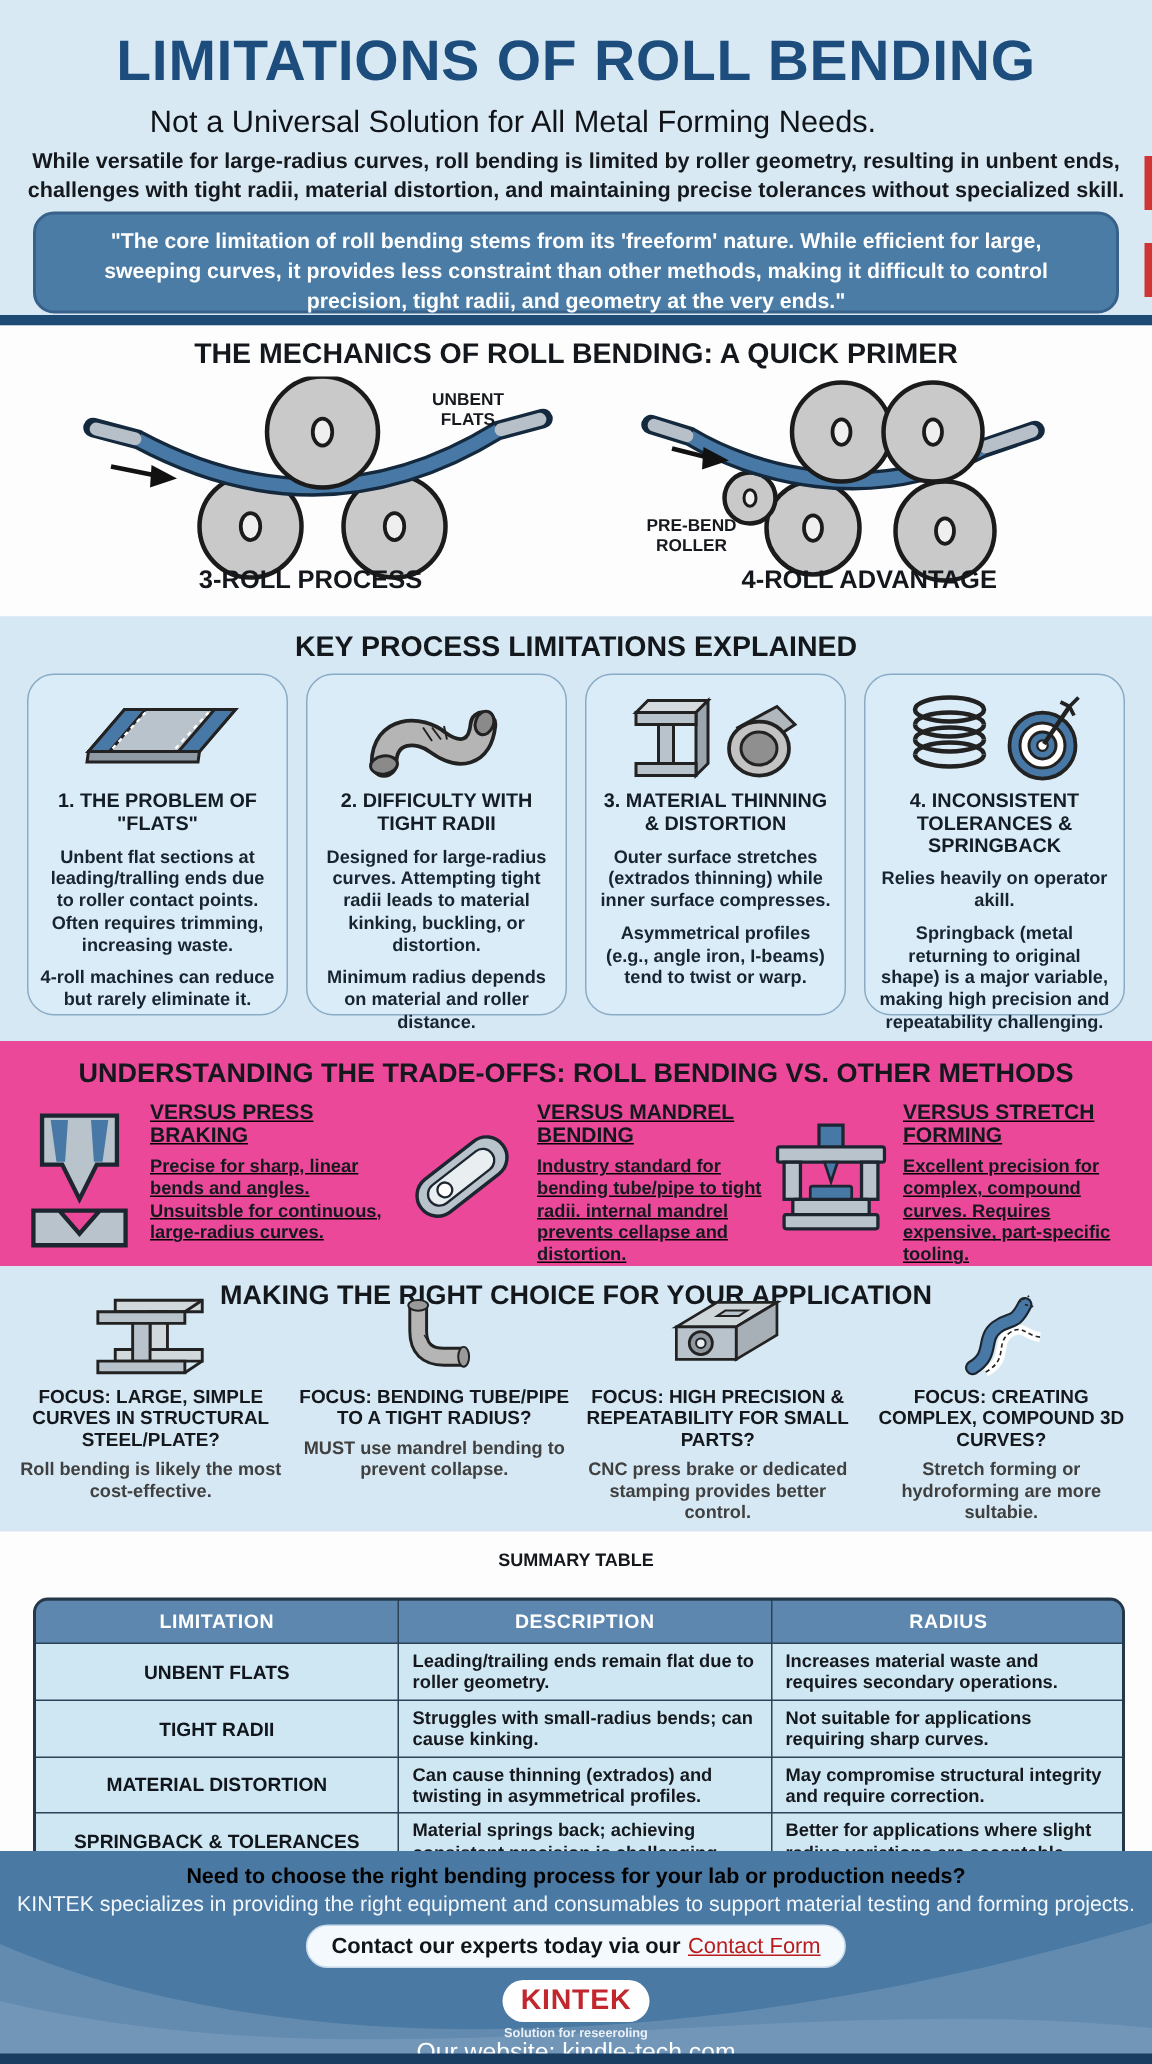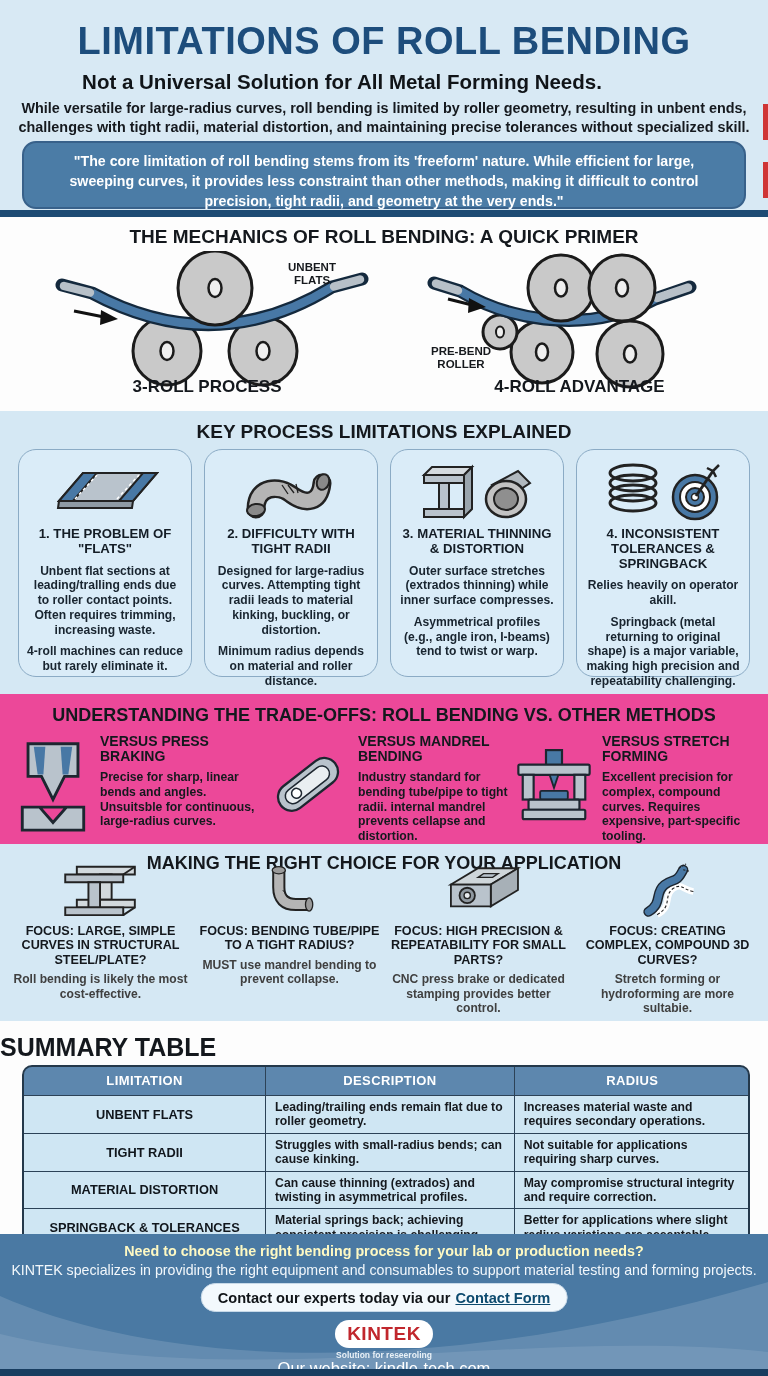--- a/index.html
+++ b/index.html
@@ -8,21 +8,21 @@
     background:#d8e9f4;
     font-family:"Liberation Sans", sans-serif;
     -webkit-font-smoothing:antialiased;
   }
   .sec{position:relative;width:768px;}
   
   .sec-top{height:210px;background:#d8e9f4;}
   .main-title{position:absolute;top:20px;left:0;width:768px;text-align:center;
     font-size:38px;font-weight:800;letter-spacing:.5px;color:#1d4d7c;}
   .subtitle{position:absolute;top:70px;left:0;width:684px;text-align:center;
-    font-size:20.5px;font-weight:700;color:#101418;}
+    font-size:20.5px;font-weight:400;color:#101418;}
   .description{position:absolute;top:99px;left:8px;width:752px;text-align:center;
     font-size:14.4px;font-weight:700;line-height:1.32;color:#15191e;}
   .quote-box{position:absolute;top:141px;left:22px;right:22px;height:46px;
     background:#4b7ca6;border:2px solid #38618a;border-radius:14px;
     color:#ffffff;font-size:14.2px;font-weight:700;line-height:1.4;text-align:center;
     padding:9px 26px;}
   .artifact{position:absolute;right:0;width:5px;background:#cf3535;}
   .artifact.a1{top:104px;height:36px;}
   .artifact.a2{top:162px;height:36px;}
   
@@ -47,58 +47,58 @@
   .card{flex:1;height:228px;background:#daecf8;border:1.5px solid #8babc5;border-radius:18px;
     padding:8px 8px 6px;box-sizing:border-box;text-align:center;}
   .card .icon{height:66px;display:flex;align-items:center;justify-content:center;}
   .card h3{margin:3px 0 0;font-size:13.2px;font-weight:800;line-height:1.12;color:#141d26;}
   .card p{margin:7px 0 0;font-size:12.1px;font-weight:700;line-height:1.22;color:#18242f;}
   
   .sec-trade{height:150px;background:#ec4899;}
   .trade-title{position:absolute;top:11px;left:0;width:768px;text-align:center;
     font-size:18px;font-weight:800;color:#14181d;}
   .trade-row{position:absolute;top:40px;left:14px;width:740px;display:flex;}
-  .trade-item{display:flex;align-items:flex-start;}
+  .trade-item{display:flex;align-items:flex-start;text-decoration:underline;}
   .trade-item .t-icon{flex:0 0 auto;margin-top:4px;}
   .trade-text{margin-left:8px;}
   .trade-text h4{margin:0;font-size:14px;font-weight:800;line-height:1.1;color:#14181d;}
   .trade-text p{margin:5px 0 0;font-size:12.2px;font-weight:700;line-height:1.22;color:#15191e;}
   
   .sec-choice{height:177px;background:#d5e8f4;}
   .choice-title{position:absolute;top:9px;left:0;width:768px;text-align:center;
     font-size:18px;font-weight:800;color:#14181d;}
   .choice-row{position:absolute;top:16px;left:10px;width:748px;display:flex;gap:8px;}
   .choice-item{flex:1;text-align:center;}
   .choice-item .c-icon{height:60px;display:flex;align-items:center;justify-content:center;}
   .choice-item h4{margin:4px 0 0;font-size:12.6px;font-weight:800;line-height:1.15;color:#14181d;}
   .choice-item p{margin:5px 0 0;font-size:12.1px;font-weight:700;line-height:1.2;color:#404040;}
   
   .sec-summary{height:213px;background:#fdfdfd;}
-  .summary-title{position:absolute;top:12px;left:0;width:768px;text-align:left;
-    font-size:25px;font-weight:800;color:#14181d;}
+  .summary-title{position:absolute;top:12px;left:0;width:768px;text-align:center;
+    font-size:12px;font-weight:800;color:#14181d;}
   .table{position:absolute;top:44px;left:22px;width:724px;
     border:2px solid #24384a;border-radius:10px;overflow:hidden;
     display:grid;grid-template-columns:33.3% 34.2% 32.5%;background:#2c4257;gap:1px;}
   .tcell{background:#cfe6f3;padding:4px 9px;display:flex;align-items:center;
     font-size:12.2px;font-weight:700;line-height:1.18;color:#15191e;}
   .tcell.th{background:#5d87ae;color:#ffffff;justify-content:center;
     font-size:13px;font-weight:700;letter-spacing:.4px;min-height:20px;}
   .tcell.rowhead{justify-content:center;text-align:center;font-size:12.8px;color:#10161c;}
   
   .sec-footer{height:142px;background:#4a79a3;}
   .wave{position:absolute;left:0;bottom:0;}
   .f-line1{position:absolute;top:9px;left:0;width:768px;text-align:center;
-    font-size:14.3px;font-weight:700;color:#fef9c3;}
+    font-size:14.3px;font-weight:700;color:#000000;}
   .f-line2{position:absolute;top:28px;left:0;width:768px;text-align:center;
     font-size:14.2px;font-weight:500;color:#f2f7fb;}
   .cta-pill{position:absolute;top:49px;left:50%;transform:translateX(-50%);
     background:#f3f9fd;border:1px solid #c7d9e8;border-radius:15px;height:27px;
     display:flex;align-items:center;padding:0 16px;white-space:nowrap;}
   .cta-pill .pfx{font-size:14.6px;font-weight:700;color:#101418;}
-  .cta-pill a{font-size:14.6px;font-weight:700;color:#0c4a6e;text-decoration:underline;margin-left:5px;}
+  .cta-pill a{font-size:14.6px;font-weight:400;color:#b91c1c;text-decoration:underline;margin-left:5px;}
   .logo-pill{position:absolute;top:86px;left:50%;transform:translateX(-50%);
     width:98px;height:28px;background:#ffffff;border-radius:15px;
     display:flex;align-items:center;justify-content:center;}
   .logo-pill span{font-size:19px;font-weight:800;letter-spacing:.5px;color:#c1272d;}
   .f-tagline{position:absolute;top:116px;left:0;width:768px;text-align:center;
     font-size:8.5px;font-weight:600;color:#e9f1f7;}
   .f-site{position:absolute;top:125px;left:0;width:768px;text-align:center;
     font-size:16.5px;font-weight:400;color:#ffffff;}
   .bottom-bar{position:absolute;bottom:0;left:0;width:768px;height:7px;background:#183d60;}
 </style>

